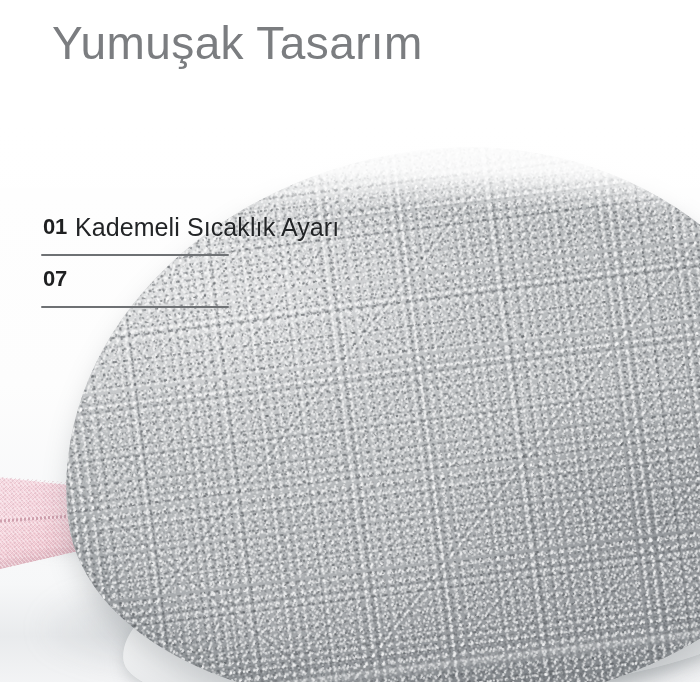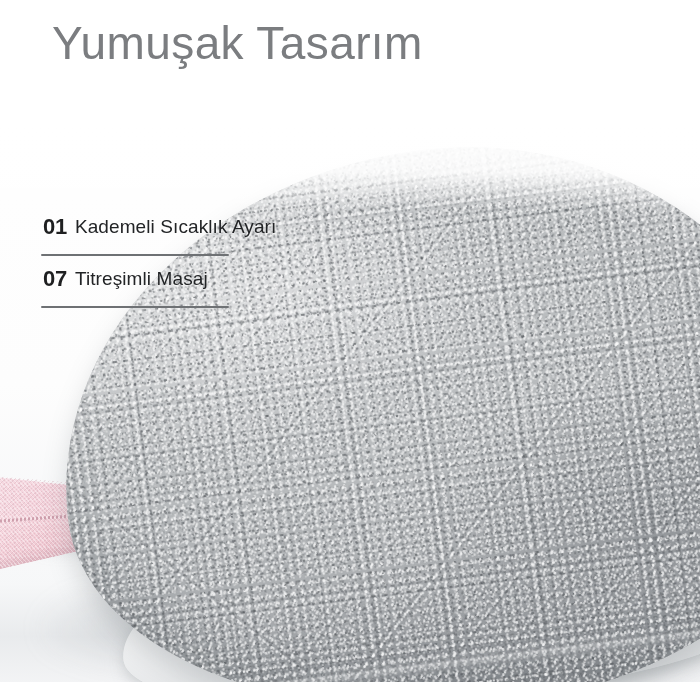--- a/index.html
+++ b/index.html
@@ -280,21 +280,21 @@
     padding-left: 2px;
   }
   .feature-num {
     font-size: 22px;
     font-weight: 700;
     color: #1f2021;
     letter-spacing: -0.3px;
     text-shadow: 0 1px 2px rgba(255,255,255,0.70);
   }
   .feature-text {
-    font-size: 19px;
+    font-size: 25px;
     font-weight: 400;
     color: #222426;
     letter-spacing: 0.1px;
     white-space: nowrap;
     text-shadow: 0 1px 2px rgba(255,255,255,0.70);
   }
   .divider {
     height: 2px;
     width: 188px;
     margin-top: 12px;
@@ -347,21 +347,20 @@
         <div class="feature-row">
           <span class="feature-num">01</span>
           <span class="feature-text">Kademeli Sıcaklık Ayarı</span>
         </div>
         <div class="divider"></div>
       </div>
 
       <div class="feature">
         <div class="feature-row">
           <span class="feature-num">07</span>
-          <span class="feature-text">Titreşimli Masaj</span>
         </div>
         <div class="divider"></div>
       </div>
 
 
     </div>
   </div>
 
 </div>
 

